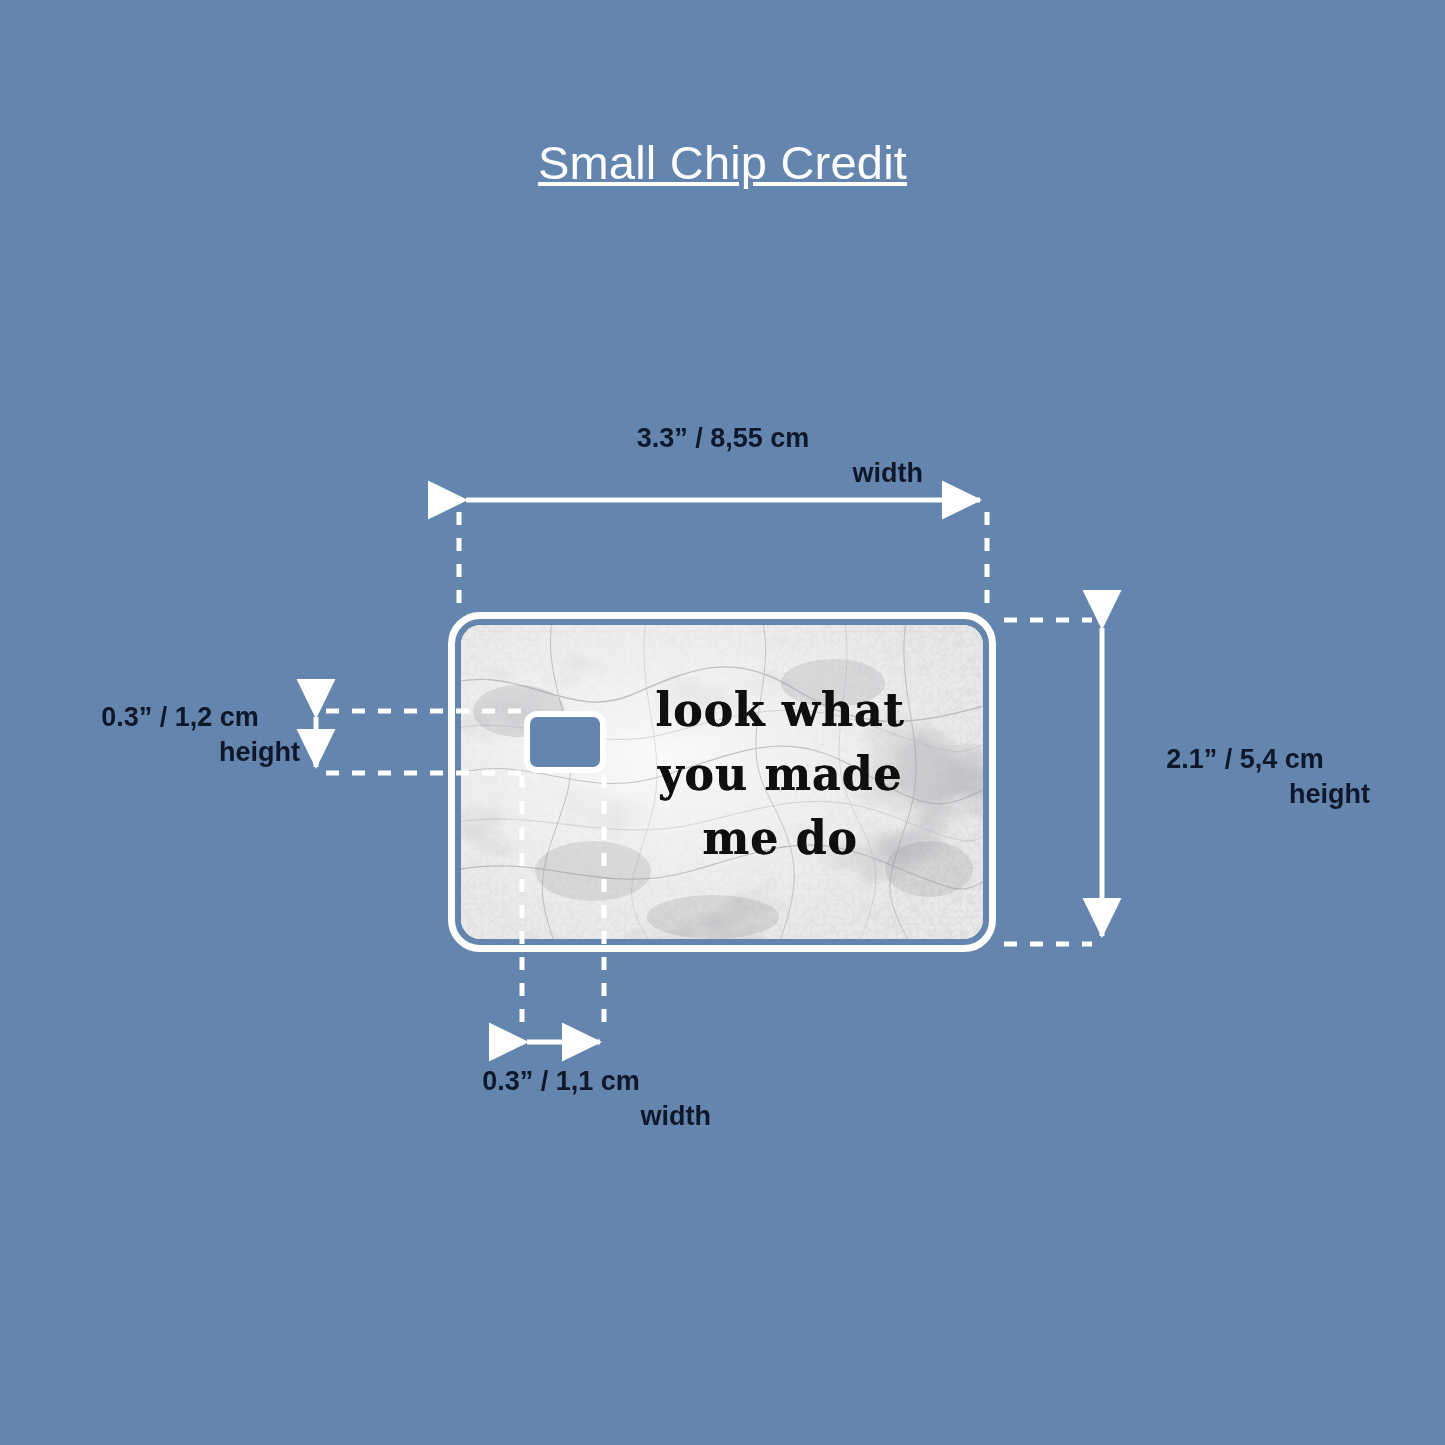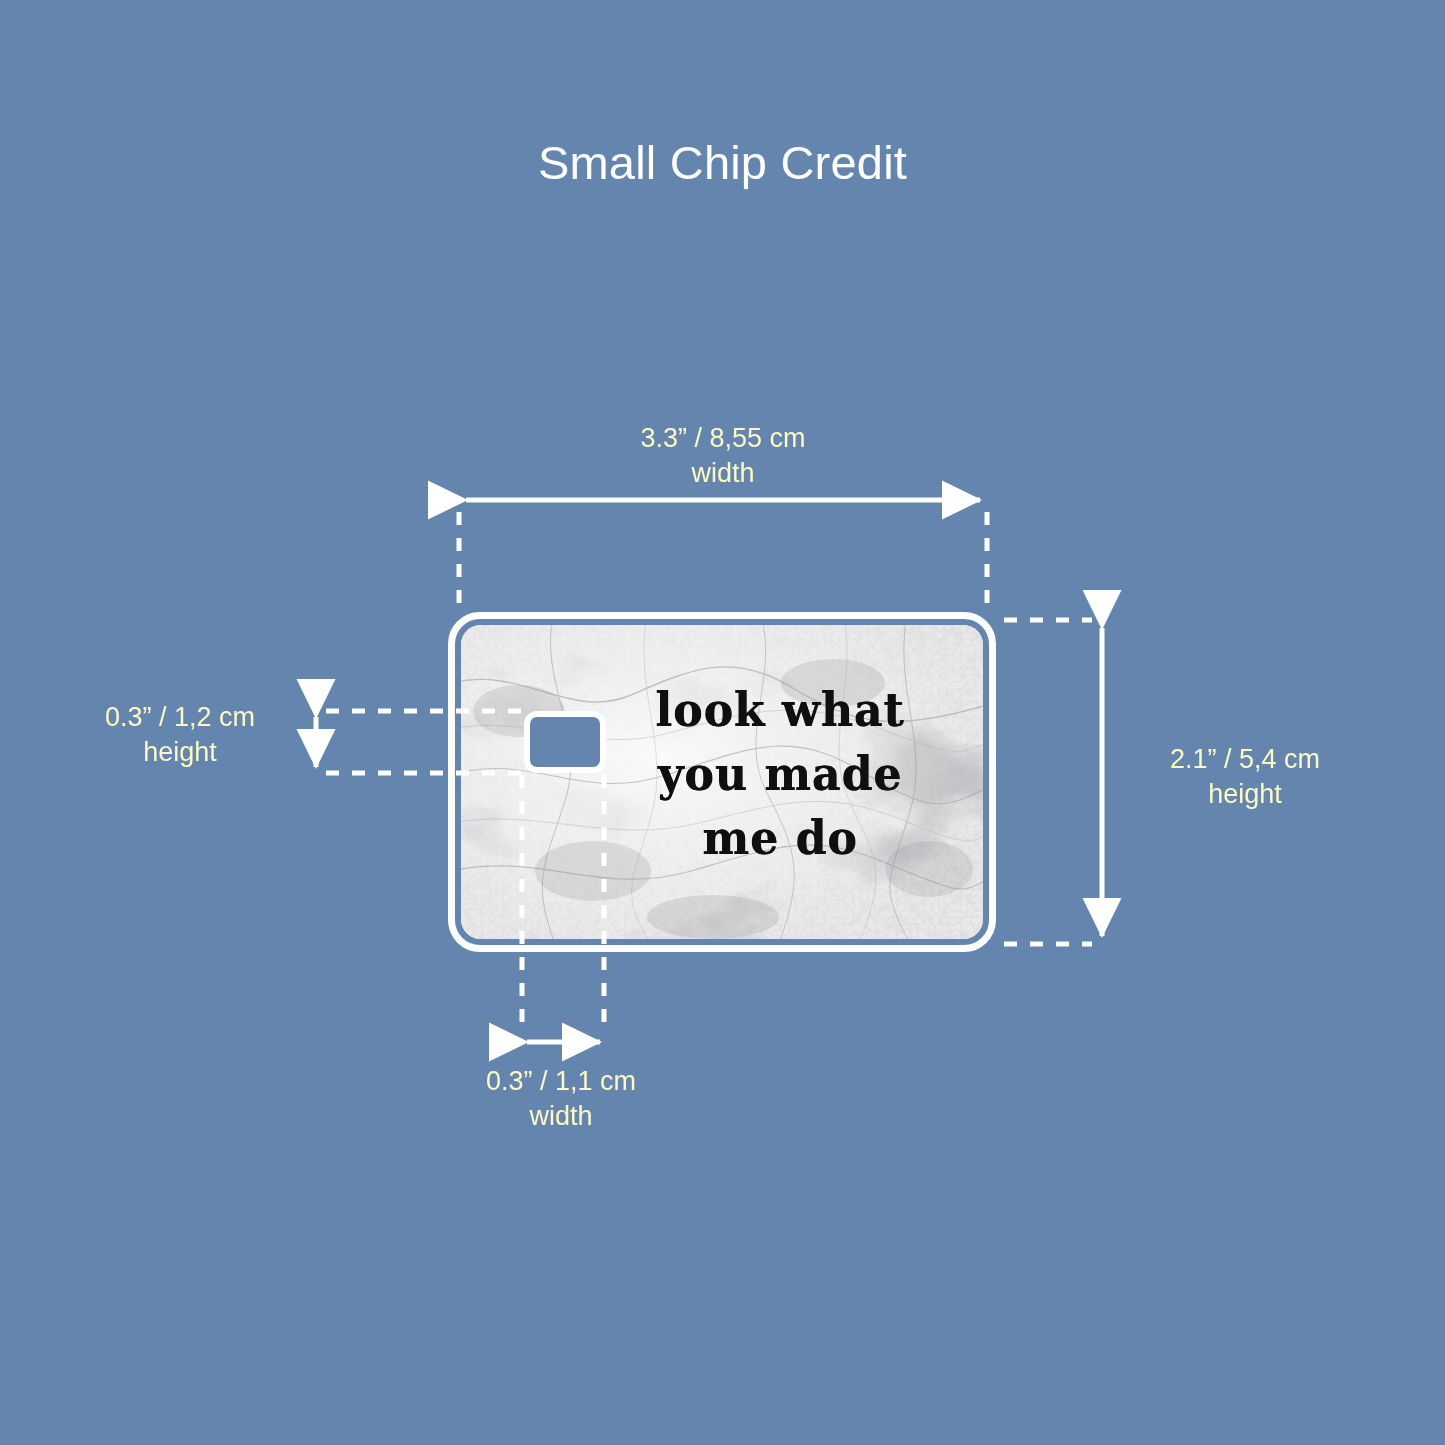--- a/index.html
+++ b/index.html
@@ -22,33 +22,33 @@
     left: 0;
     top: 132px;
     width: 1445px;
     text-align: center;
     color: #ffffff;
     font-size: 47px;
     font-weight: 400;
     line-height: 62px;
     letter-spacing: 0.2px;
   }
-  #title .tline { display: block; }
+  #title .tline { display: block; text-decoration: underline; }
 
   
   .dimlabel {
     position: absolute;
-    color: #fef9c3;
+    color: #0f172a;
     font-size: 27px;
-    font-weight: 400;
+    font-weight: 700;
     line-height: 35px;
     text-align: center;
     white-space: nowrap;
   }
-  .dimlabel .l2 { display: block; }
+  .dimlabel .l2 { display: block; text-align: right; }
 
   #label-top   { left: 523px; top: 421px; width: 400px; }
   #label-left  { left: 60px;  top: 700px; width: 240px; }
   #label-right { left: 1120px; top: 742px; width: 250px; }
   #label-bottom{ left: 411px; top: 1064px; width: 300px; }
 
   
   #card-outline {
     position: absolute;
     left: 448px;

